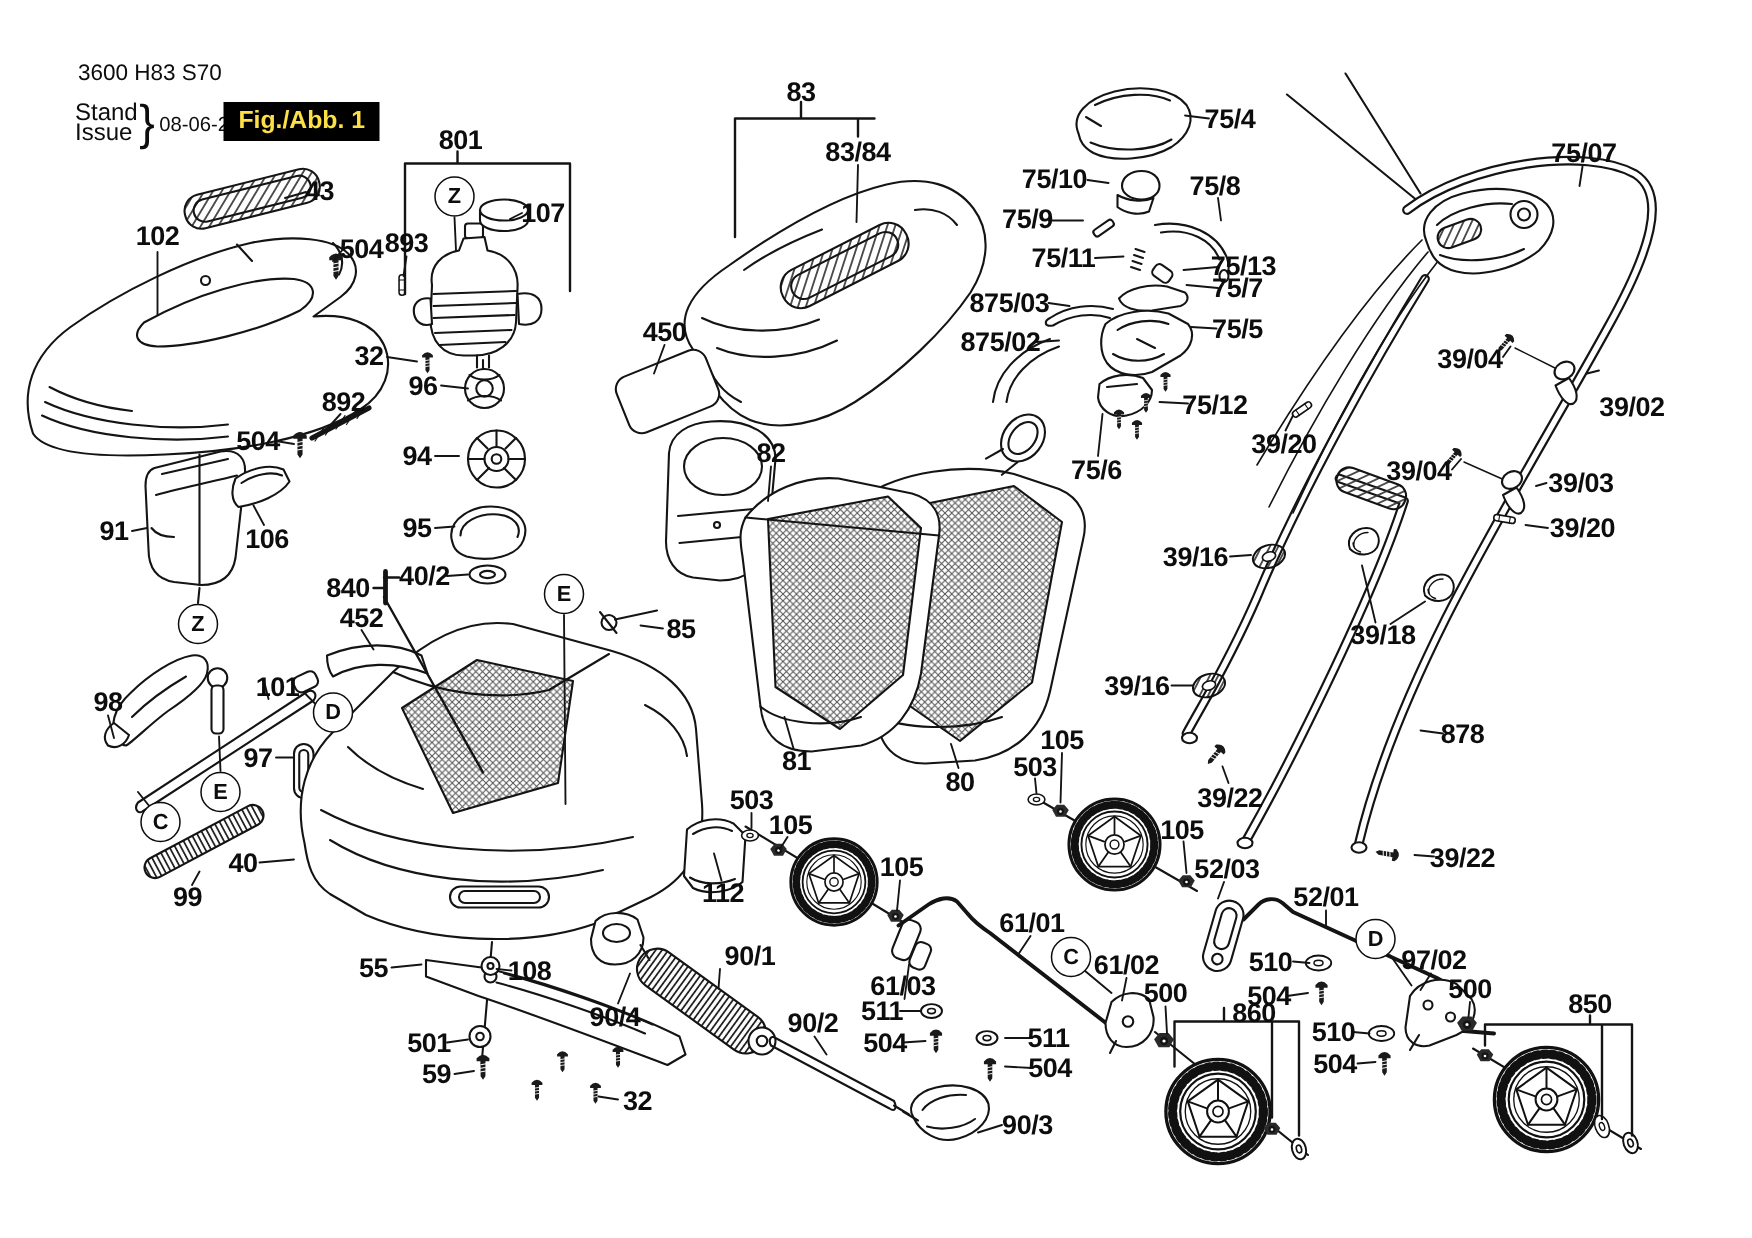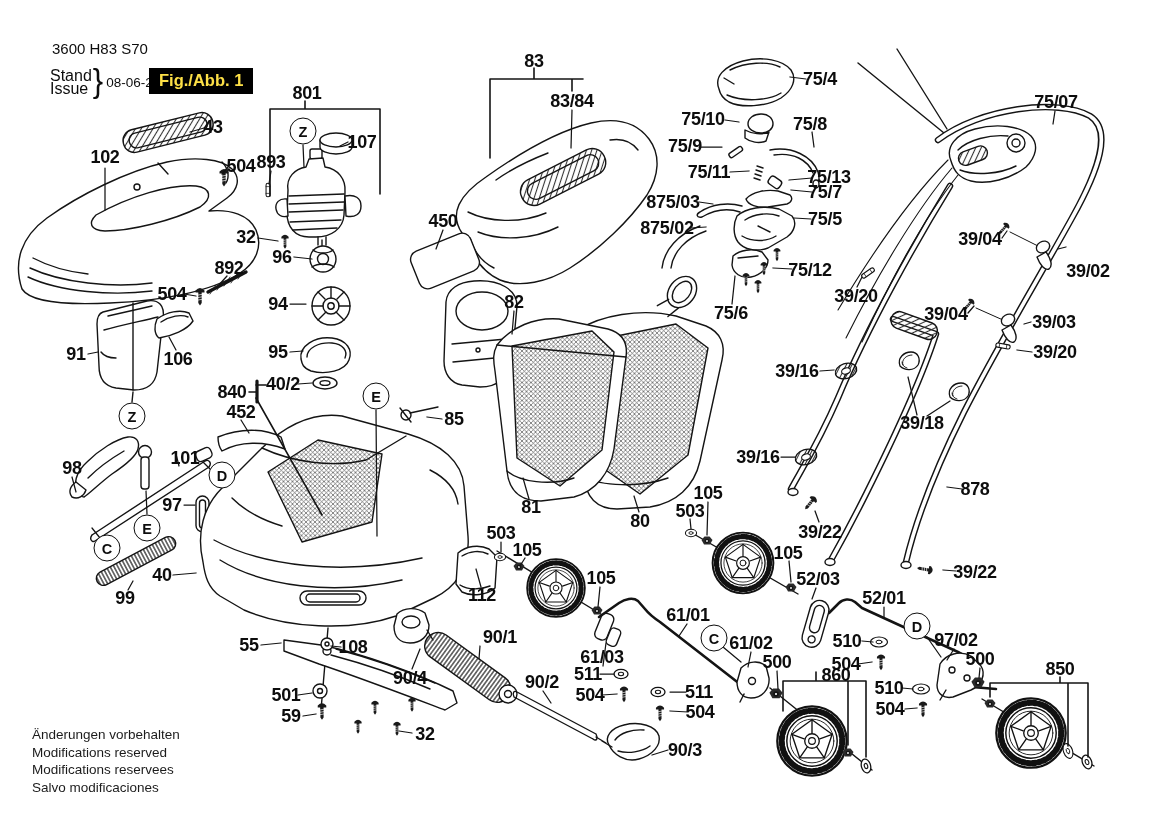--- a/index.html
+++ b/index.html
@@ -534,19 +534,13 @@
       <div class="letter-marker" style="left: 303px; top: 131px;">Z</div>
       <div class="letter-marker" style="left: 132px; top: 416px;">Z</div>
       <div class="letter-marker" style="left: 222px; top: 475px;">D</div>
       <div class="letter-marker" style="left: 147px; top: 528px;">E</div>
       <div class="letter-marker" style="left: 107px; top: 548px;">C</div>
       <div class="letter-marker" style="left: 376px; top: 396px;">E</div>
       <div class="letter-marker" style="left: 714px; top: 638px;">C</div>
       <div class="letter-marker" style="left: 917px; top: 626px;">D</div>
     </div>
 
-  <div class="footer">
-    <div>Änderungen vorbehalten</div>
-    <div>Modifications reserved</div>
-    <div>Modifications reservees</div>
-    <div>Salvo modificaciones</div>
-  </div>
 </div>
 
 </body></html>

